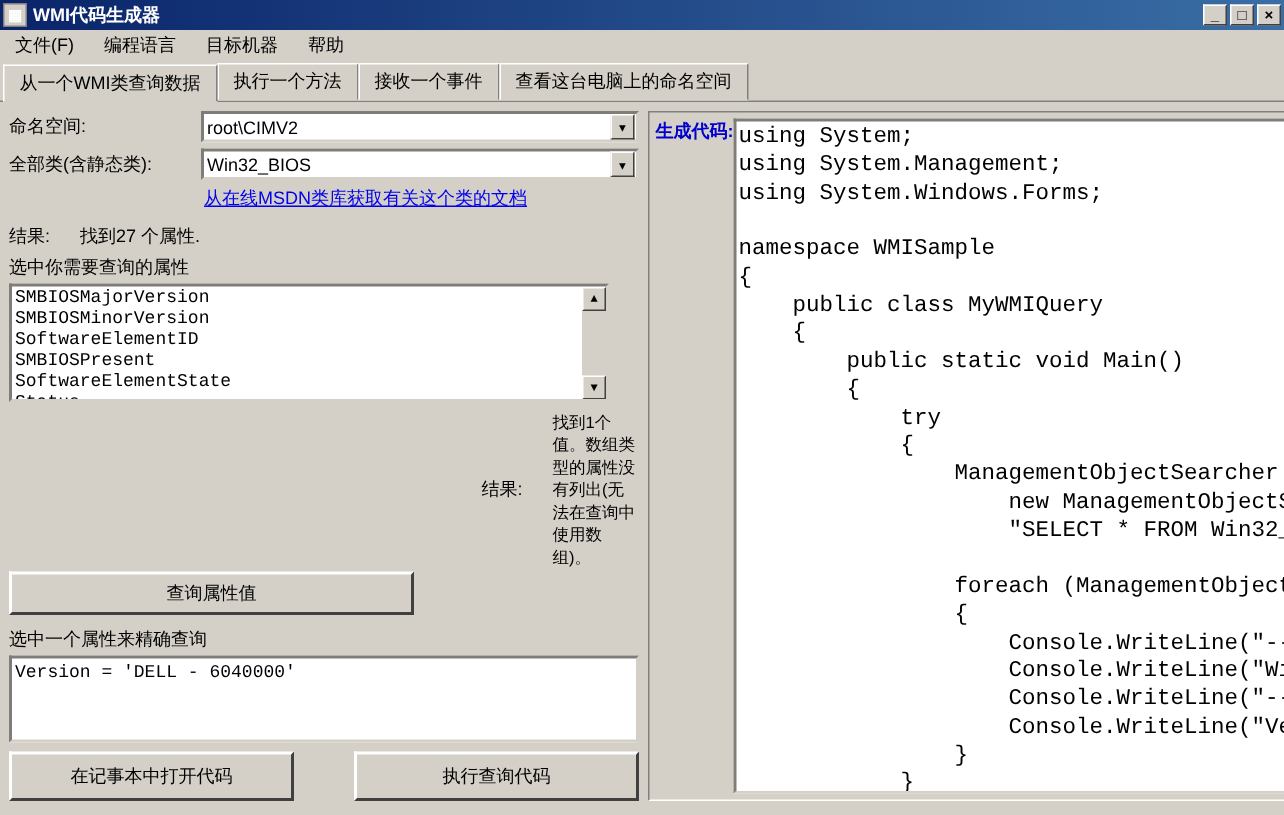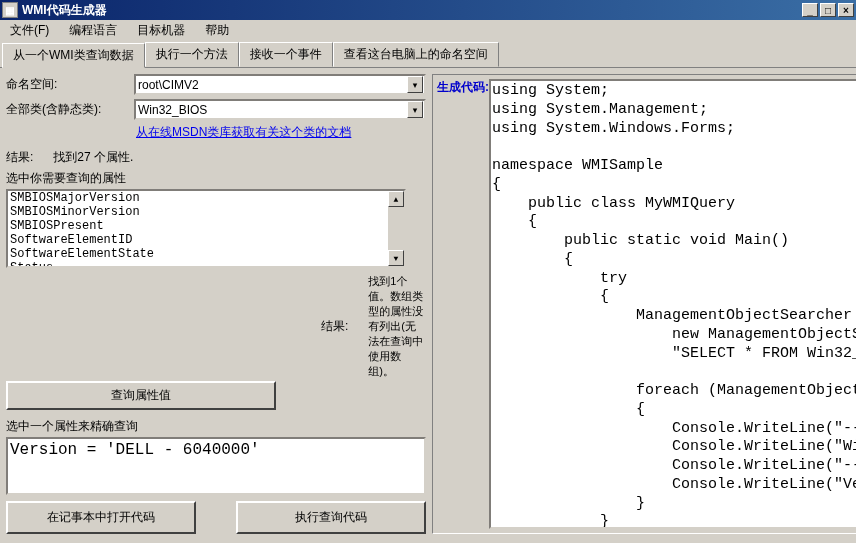--- a/index.html
+++ b/index.html
@@ -137,21 +137,21 @@
   padding: 4px 10px;
   text-align: center;
 }
 .btn.wide { width: 270px; }
 .textarea {
   background: #fff;
   border: 2px inset #d4d0c8;
   height: 76px;
   padding: 2px;
   font-family: "Courier New", monospace;
-  font-size: 16px;
+  font-size: 12px;
 }
 .bottom-btns {
   display: flex;
   gap: 40px;
   margin-top: 6px;
   justify-content: center;
 }
 .bottom-btns .btn { width: 190px; padding: 6px;}
 .code-header {
   color: #0000cc;
@@ -233,22 +233,22 @@
     <div class="section-label">
       <span>结果:</span>
       &nbsp;&nbsp;&nbsp;&nbsp;
       <span>找到27 个属性.</span>
     </div>
     <div class="section-label">选中你需要查询的属性</div>
 
     <div class="listbox" style="width:400px">
       <div class="listbox-item">SMBIOSMajorVersion</div>
       <div class="listbox-item">SMBIOSMinorVersion</div>
+      <div class="listbox-item">SoftwareElementID</div>
       <div class="listbox-item">SMBIOSPresent</div>
-      <div class="listbox-item">SoftwareElementID</div>
       <div class="listbox-item">SoftwareElementState</div>
       <div class="listbox-item">Status</div>
       <div class="listbox-item">TargetOperatingSystem</div>
       <div class="listbox-item selected">Version</div>
       <div class="scrollbar-v">
         <div class="sb-btn">▲</div>
         <div class="sb-btn">▼</div>
       </div>
     </div>
 

